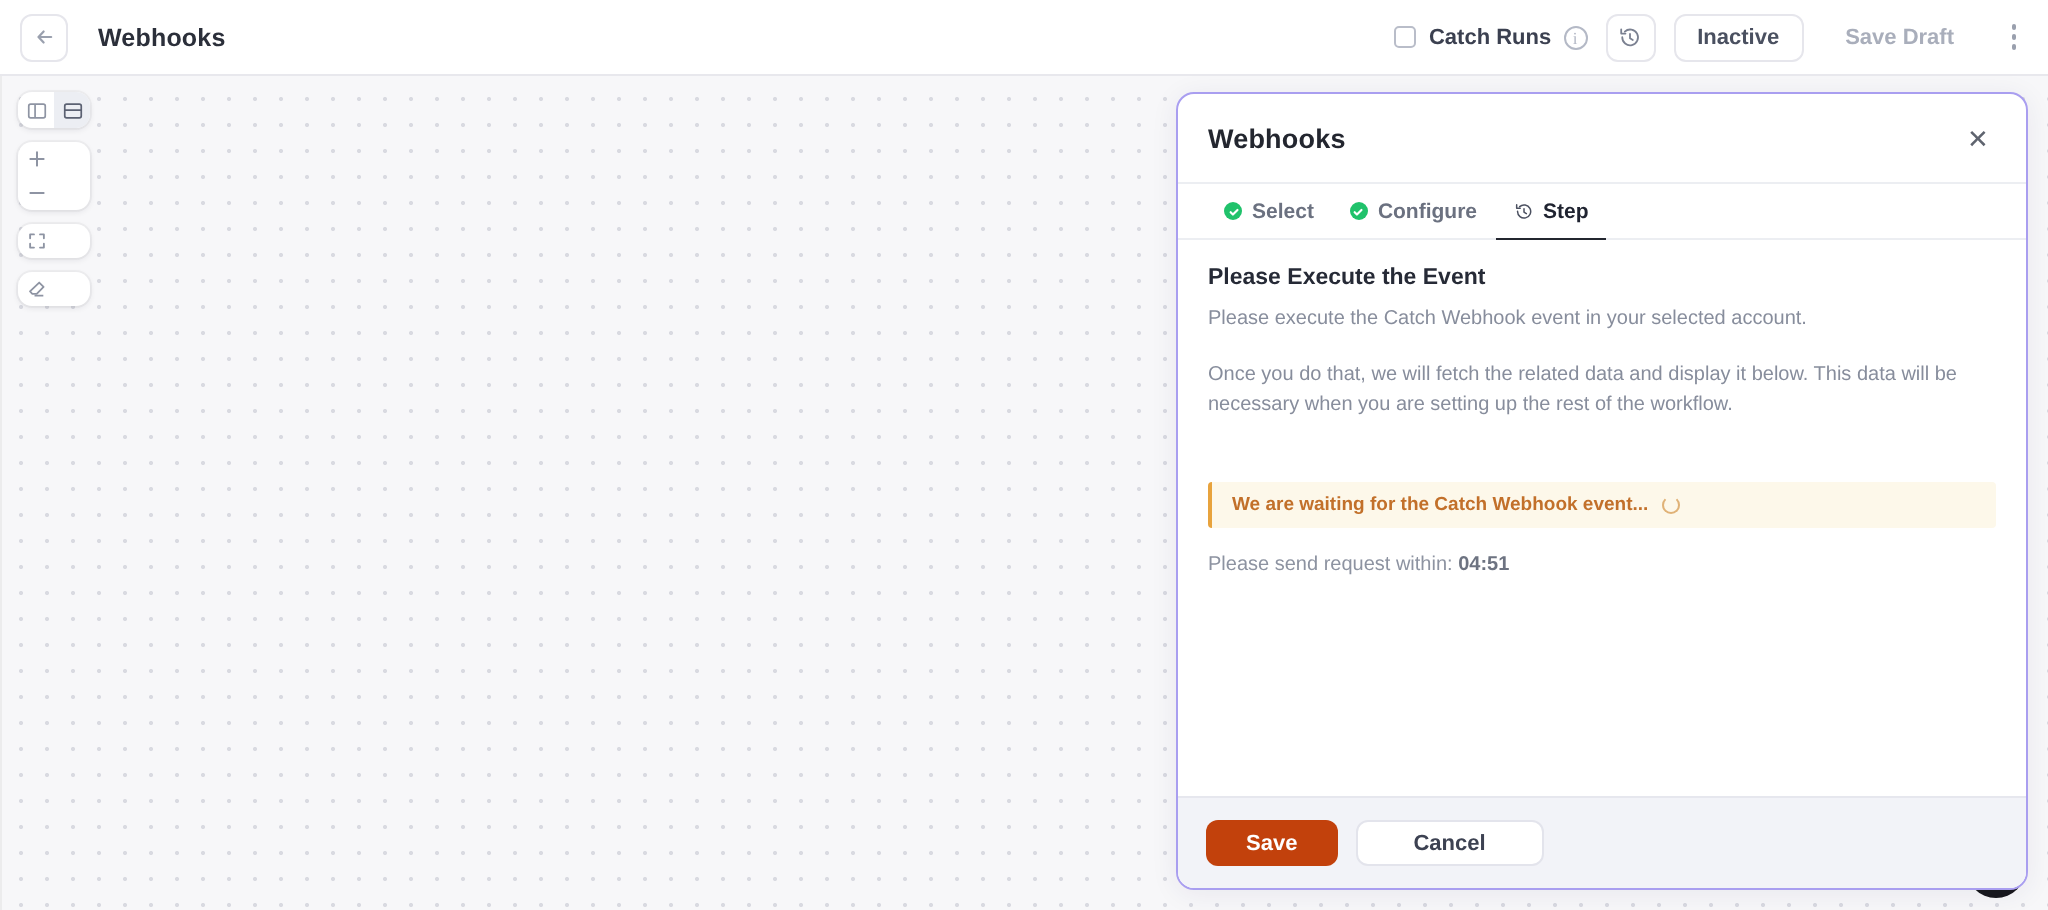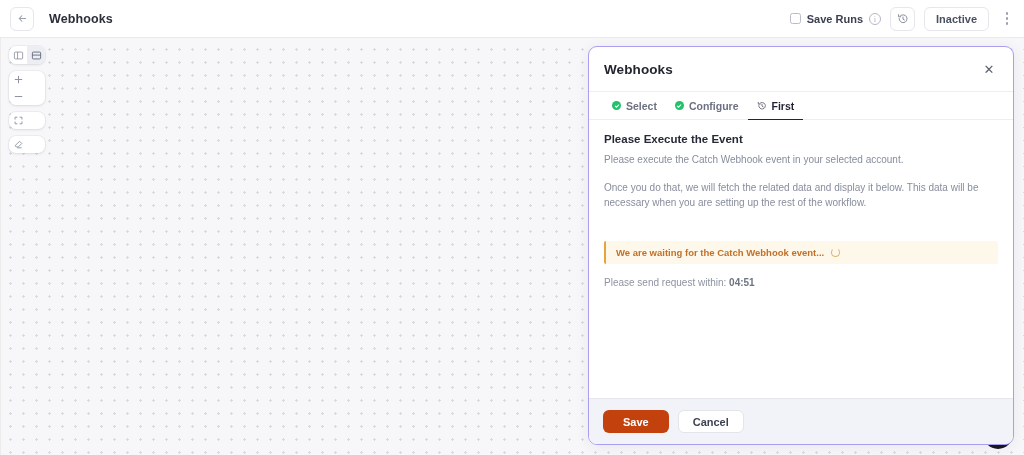--- a/index.html
+++ b/index.html
@@ -211,21 +211,21 @@
     padding: 0 14px;
   }
   .btn-save {
     height: 23px; padding: 0 20px; border-radius: 6px;
     background: #c2410c; color: #fff; border: none;
     font-size: 11px; font-weight: 700; cursor: pointer;
     font-family: "Liberation Sans", sans-serif;
     display:flex; align-items:center;
   }
   .btn-cancel {
-    height: 23px; padding: 0 14px; border-radius: 6px;
+    height: 23px; padding: 0 28px; border-radius: 6px;
     background: #ffffff; color: #3d4252; border: 1px solid #e3e4ec;
     font-size: 11px; font-weight: 600; cursor: pointer;
     font-family: "Liberation Sans", sans-serif;
     display:flex; align-items:center;
   }
   svg { display: block; }
 </style>
 </head>
 <body>
 
@@ -238,35 +238,36 @@
           <path d="M12.5 8H3.5"></path>
             <path d="M7 4L3.3 8 7 12"></path>
         </svg>
       </span>
     </div>
     <div class="wf-title">Webhooks</div>
 
     <div class="topbar-right">
       <div class="show-runs">
         <span class="cbox"></span>
-        <span class="show-runs-label">Save Runs</span>
+        <span class="show-runs-label">Catch Runs</span>
         <span class="info-icon">i</span>
       </div>
 
       <div class="icon-btn">
         <span>
           <svg width="12" height="12" viewBox="0 0 18 18" fill="none" stroke="currentColor" stroke-width="1.35" stroke-linecap="round" stroke-linejoin="round">
             <path d="M3.2 8.4a5.9 5.9 0 1 0 1.9-4.2"></path>
             <path d="M2.4 2.5v3.2h3.2"></path>
             <path d="M9 6v3.2l2.1 1.3"></path>
           </svg>
         </span>
       </div>
 
       <div class="pill-btn">Inactive</div>
+      <div class="pill-btn ghost">Save Draft</div>
 
       <div class="kebab">
         <i></i>
           <i></i>
           <i></i>
       </div>
     </div>
   </div>
 
   <div class="canvas">
@@ -351,21 +352,21 @@
       </div>
 
       <div class="tab active">
         <span>
           <svg width="10" height="10" viewBox="0 0 18 18" fill="none" stroke="#4b5060" stroke-width="1.35" stroke-linecap="round" stroke-linejoin="round">
             <path d="M3.2 8.4a5.9 5.9 0 1 0 1.9-4.2"></path>
             <path d="M2.4 2.5v3.2h3.2"></path>
             <path d="M9 6v3.2l2.1 1.3"></path>
           </svg>
         </span>
-        <span>First</span>
+        <span>Step</span>
       </div>
     </div>
 
     <div class="panel-body">
       <div class="sec-title">Please Execute the Event</div>
       <div class="para">Please execute the Catch Webhook event in your selected account.</div>
       <div class="para last">Once you do that, we will fetch the related data and display it below. This data will be necessary when you are setting up the rest of the workflow.</div>
 
       <div class="wait-banner">
         <span class="wait-text">We are waiting for the Catch Webhook event...</span>

